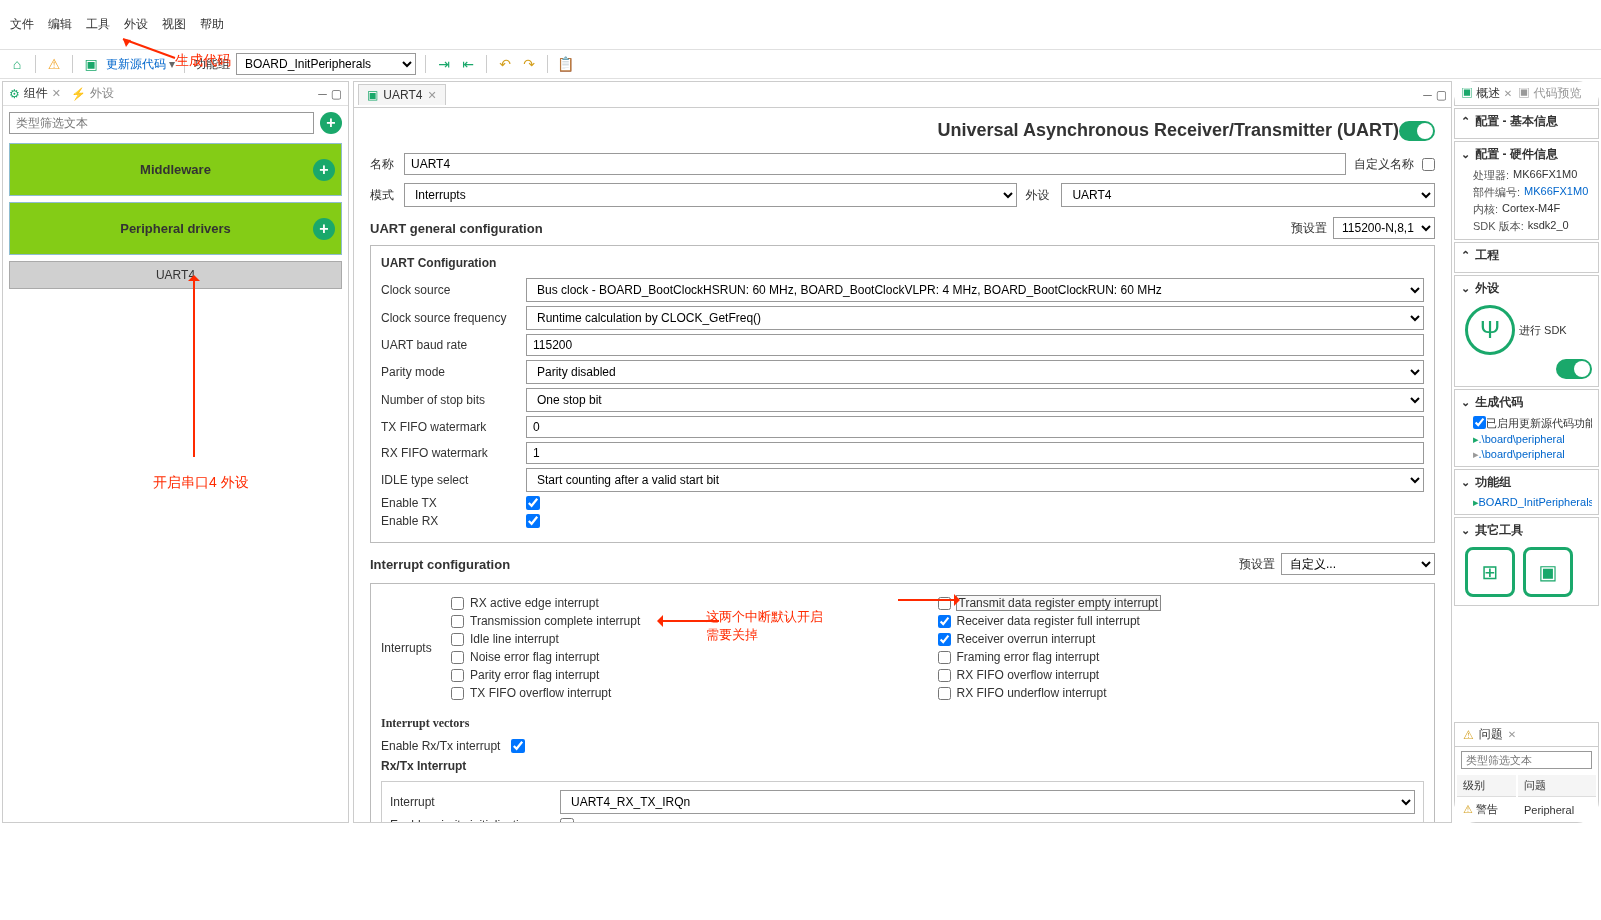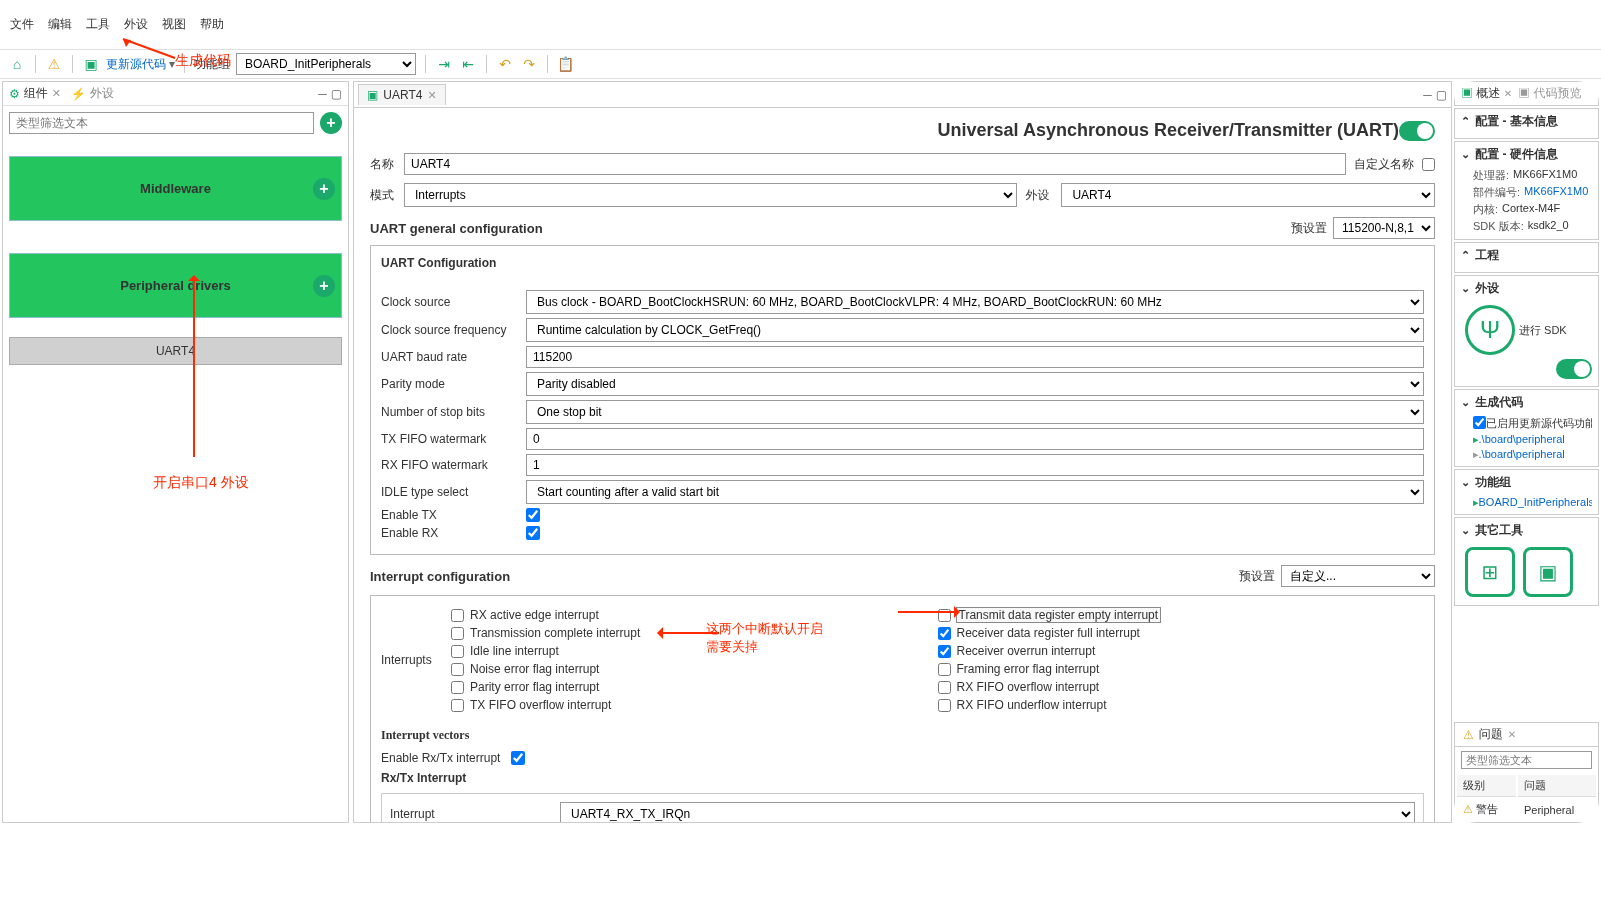--- a/index.html
+++ b/index.html
@@ -14,42 +14,42 @@
 .workspace { display: flex; height: 746px; }
 .left-panel { width: 347px; border: 1px solid #ccc; margin: 2px; display: flex; flex-direction: column; position: relative; }
 .panel-tabs { display: flex; align-items: center; padding: 3px 6px; gap: 10px; border-bottom: 1px solid #e0e0e0; }
 .panel-tab { display: flex; align-items: center; gap: 4px; cursor: pointer; }
 .panel-tab.active { font-weight: normal; }
 .panel-tab .close { font-size: 11px; color: #999; }
 .panel-controls { margin-left: auto; display: flex; gap: 4px; font-size: 12px; color: #666; }
 .filter-row { display: flex; padding: 6px; gap: 6px; }
 .filter-row input { flex: 1; border: 1px solid #999; padding: 3px 6px; font-size: 12px; }
 .add-btn { width: 22px; height: 22px; border-radius: 50%; background: #1aa86b; color: #fff; display: flex; align-items: center; justify-content: center; font-size: 16px; font-weight: bold; cursor: pointer; }
-.section-header { background: #22c55e; padding: 24px 10px; margin: 16px 6px; display: flex; align-items: center; justify-content: center; font-weight: bold; font-size: 13px; position: relative; border: 1px solid #8fbdd0; }
+.section-header { background: #84cc16; padding: 18px 10px; margin: 3px 6px; display: flex; align-items: center; justify-content: center; font-weight: bold; font-size: 13px; position: relative; border: 1px solid #8fbdd0; }
 .section-header .add-btn { position: absolute; right: 6px; top: 50%; transform: translateY(-50%); }
 .device-item { background: #d0d0d0; padding: 6px 10px; margin: 3px 6px; text-align: center; font-size: 12px; border: 1px solid #aaa; }
 .red-annotation { position: absolute; color: #ff2a00; font-size: 13px; pointer-events: none; }
 .arrow-down { width: 2px; height: 180px; background: #ff2a00; position: relative; }
 .arrow-down::after { content: ''; position: absolute; top: -8px; left: -5px; border: 6px solid transparent; border-bottom-color: #ff2a00; }
 .center-panel { flex: 1; margin: 2px; border: 1px solid #ccc; display: flex; flex-direction: column; overflow: hidden; }
 .editor-tabs { display: flex; align-items: center; border-bottom: 1px solid #ccc; padding: 2px 4px; gap: 6px; }
 .editor-tab { display: flex; align-items: center; gap: 5px; padding: 3px 8px; background: #f5f5f5; border: 1px solid #ccc; border-bottom: none; cursor: pointer; }
 .editor-tab .close { font-size: 11px; color: #999; }
 .editor-body { flex: 1; overflow-y: auto; padding: 12px 16px; position: relative; }
 .title-row { display: flex; align-items: center; margin-bottom: 12px; }
 .title-row h2 { font-size: 18px; font-weight: bold; flex: 1; text-align: right; }
 .toggle { width: 36px; height: 20px; background: #1aa86b; border-radius: 10px; position: relative; cursor: pointer; }
 .toggle::after { content: ''; position: absolute; width: 16px; height: 16px; background: #fff; border-radius: 50%; top: 2px; right: 2px; }
 .form-row { display: flex; align-items: center; gap: 8px; margin-bottom: 8px; }
 .form-row label.fl { width: 26px; }
 .form-row input[type=text], .form-row select { flex: 1; border: 1px solid #999; padding: 3px 6px; font-size: 12px; background: #fff; }
 .section-title { font-weight: bold; font-size: 13px; margin: 10px 0 6px; display: flex; align-items: center; }
 .section-title .right-ctrl { margin-left: auto; display: flex; align-items: center; gap: 6px; font-weight: normal; font-size: 12px; }
 .config-box { border: 1px solid #bbb; padding: 10px; }
-.config-box .sub-title { font-weight: bold; margin-bottom: 20px; }
+.config-box .sub-title { font-weight: bold; margin-bottom: 8px; }
 .cfg-row { display: flex; align-items: center; margin-bottom: 4px; }
 .cfg-row label { width: 145px; font-size: 12px; }
 .cfg-row select, .cfg-row input[type=text] { flex: 1; border: 1px solid #999; padding: 3px 6px; font-size: 12px; background: #fff; }
 .cfg-row input[type=checkbox] { width: 14px; height: 14px; }
 .interrupt-box { border: 1px solid #bbb; padding: 10px; margin-top: 8px; position: relative; }
 .int-grid { display: flex; }
 .int-grid .int-label { width: 70px; display: flex; align-items: center; }
 .int-grid .int-cols { flex: 1; display: flex; }
 .int-col { flex: 1; }
 .int-item { display: flex; align-items: center; gap: 6px; padding: 2px 0; font-size: 12px; }

